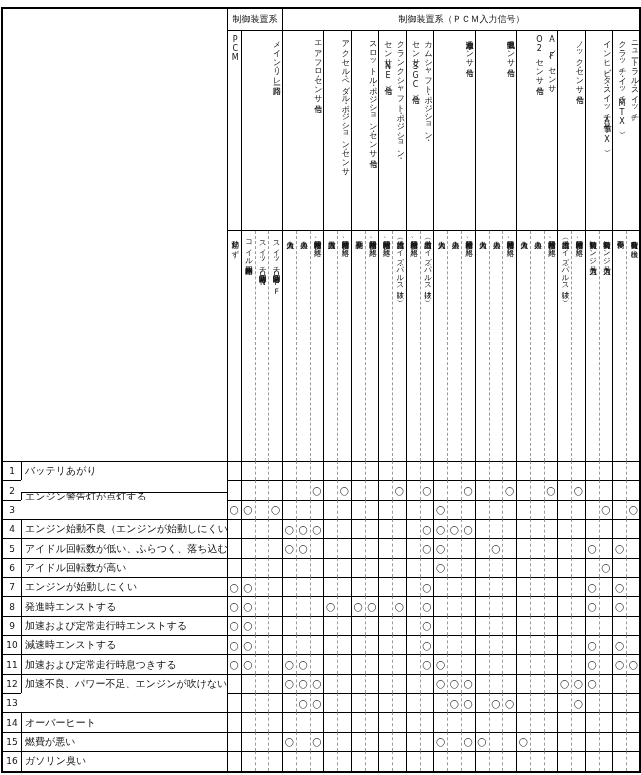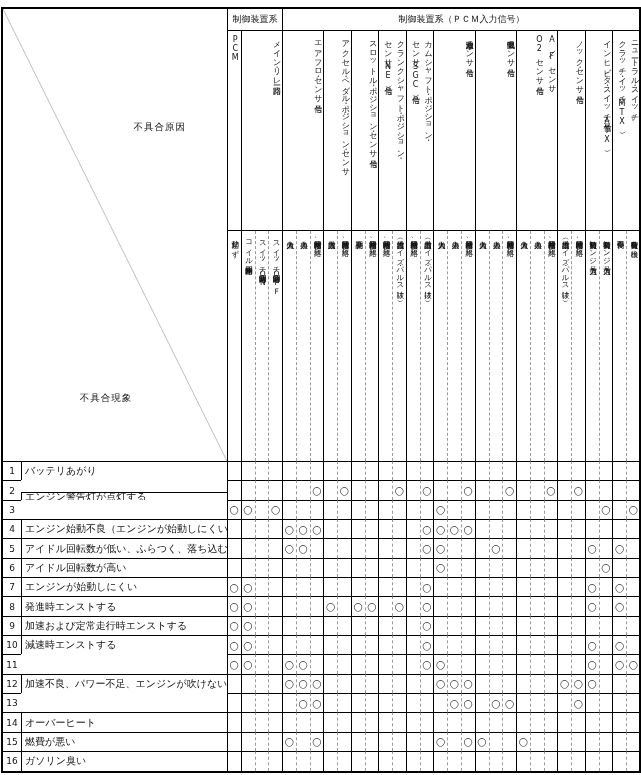--- a/index.html
+++ b/index.html
@@ -30,27 +30,20 @@
   .num{font-size:9px;display:flex;align-items:center;justify-content:center;border-top:1px solid #000;}
   .rlabel{font-size:10px;display:flex;align-items:center;padding-left:3px;white-space:nowrap;
           border-top:1px solid #000;border-left:1px solid #000;}
   .dcell{border-top:1px solid #000;display:flex;align-items:center;justify-content:center;
          font-size:11px;color:#333;line-height:1;}
 </style>
 </head>
 <body>
 
 <div id="matrix">
-  <div class="cell corner">
-    <svg viewBox="0 0 100 100" preserveAspectRatio="none">
-      <line x1="0" y1="0" x2="100" y2="100" stroke="#444" stroke-width="0.35" vector-effect="non-scaling-stroke"></line>
-    </svg>
-    <span class="lbl lbl-cause">不具合原因</span>
-    <span class="lbl lbl-phen">不具合現象</span>
-  </div>
 <div class="cell ghdr" style="grid-area: 1 / 3 / auto / 7;">制御装置系</div>
     <div class="cell ghdr" style="grid-area: 1 / 7 / auto / 33;">制御装置系（ＰＣＭ入力信号）</div>
     <div class="cell vtext sensor solidL" style="grid-area: 2 / 3 / auto / 4;">PCM</div>
     <div class="cell vtext sub solidL" style="grid-area: 3 / 3 / auto / 4;">起動せず</div>
     <div class="cell vtext sensor solidL" style="grid-area: 2 / 4 / auto / 7;">メイン・リレー回路</div>
     <div class="cell vtext sub solidL" style="grid-area: 3 / 4 / auto / 5;">コイル側回路断線</div>
     <div class="cell vtext sub dashL" style="grid-area: 3 / 5 / auto / 6;">スイッチ側回路常時ON</div>
     <div class="cell vtext sub dashL" style="grid-area: 3 / 6 / auto / 7;">スイッチ側回路常時OFF</div>
     <div class="cell vtext sensor solidL" style="grid-area: 2 / 7 / auto / 10;">エアフロ・センサ信号</div>
     <div class="cell vtext sub solidL" style="grid-area: 3 / 7 / auto / 8;">入力値大</div>
@@ -406,20 +399,21 @@
     <div class="cell dcell solidL" style="grid-area: 13 / 24 / auto / 25;"></div>
     <div class="cell dcell dashL" style="grid-area: 13 / 25 / auto / 26;"></div>
     <div class="cell dcell dashL" style="grid-area: 13 / 26 / auto / 27;"></div>
     <div class="cell dcell solidL" style="grid-area: 13 / 27 / auto / 28;"></div>
     <div class="cell dcell dashL" style="grid-area: 13 / 28 / auto / 29;"></div>
     <div class="cell dcell solidL" style="grid-area: 13 / 29 / auto / 30;">○</div>
     <div class="cell dcell dashL" style="grid-area: 13 / 30 / auto / 31;"></div>
     <div class="cell dcell solidL" style="grid-area: 13 / 31 / auto / 32;">○</div>
     <div class="cell dcell dashL" style="grid-area: 13 / 32 / auto / 33;"></div>
     <div class="cell num" style="grid-area: 14 / 1 / auto / 2;">11</div>
+    <div class="cell rlabel" style="grid-area: 14 / 2 / auto / 3;">加速および定常走行時息つきする</div>
     <div class="cell dcell solidL" style="grid-area: 14 / 3 / auto / 4;">○</div>
     <div class="cell dcell solidL" style="grid-area: 14 / 4 / auto / 5;">○</div>
     <div class="cell dcell dashL" style="grid-area: 14 / 5 / auto / 6;"></div>
     <div class="cell dcell dashL" style="grid-area: 14 / 6 / auto / 7;"></div>
     <div class="cell dcell solidL" style="grid-area: 14 / 7 / auto / 8;">○</div>
     <div class="cell dcell dashL" style="grid-area: 14 / 8 / auto / 9;">○</div>
     <div class="cell dcell dashL" style="grid-area: 14 / 9 / auto / 10;"></div>
     <div class="cell dcell solidL" style="grid-area: 14 / 10 / auto / 11;"></div>
     <div class="cell dcell dashL" style="grid-area: 14 / 11 / auto / 12;"></div>
     <div class="cell dcell solidL" style="grid-area: 14 / 12 / auto / 13;"></div>

